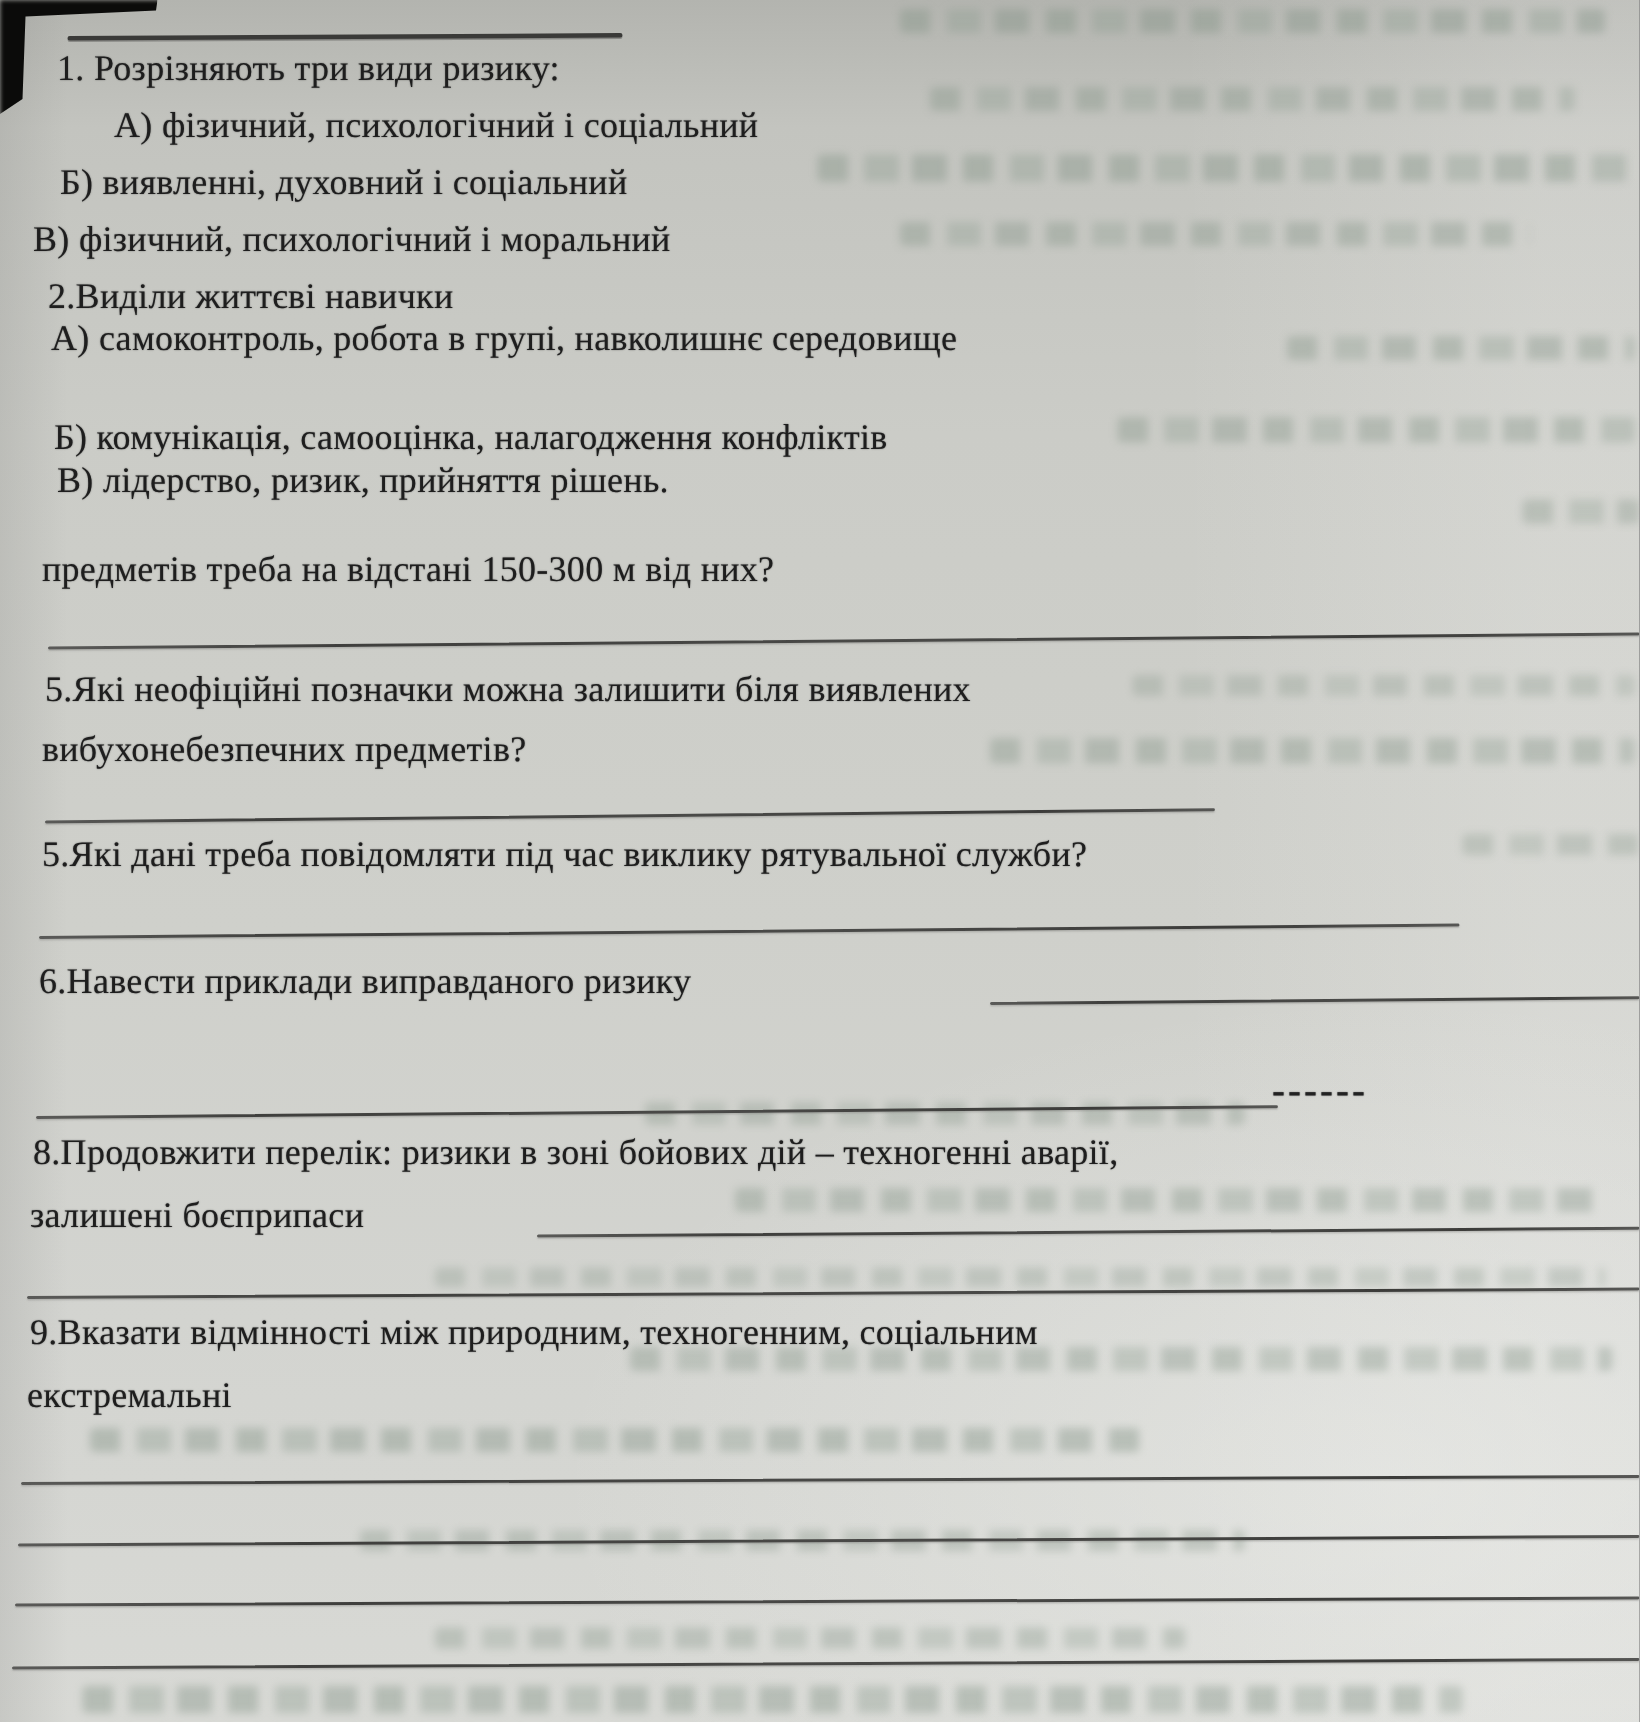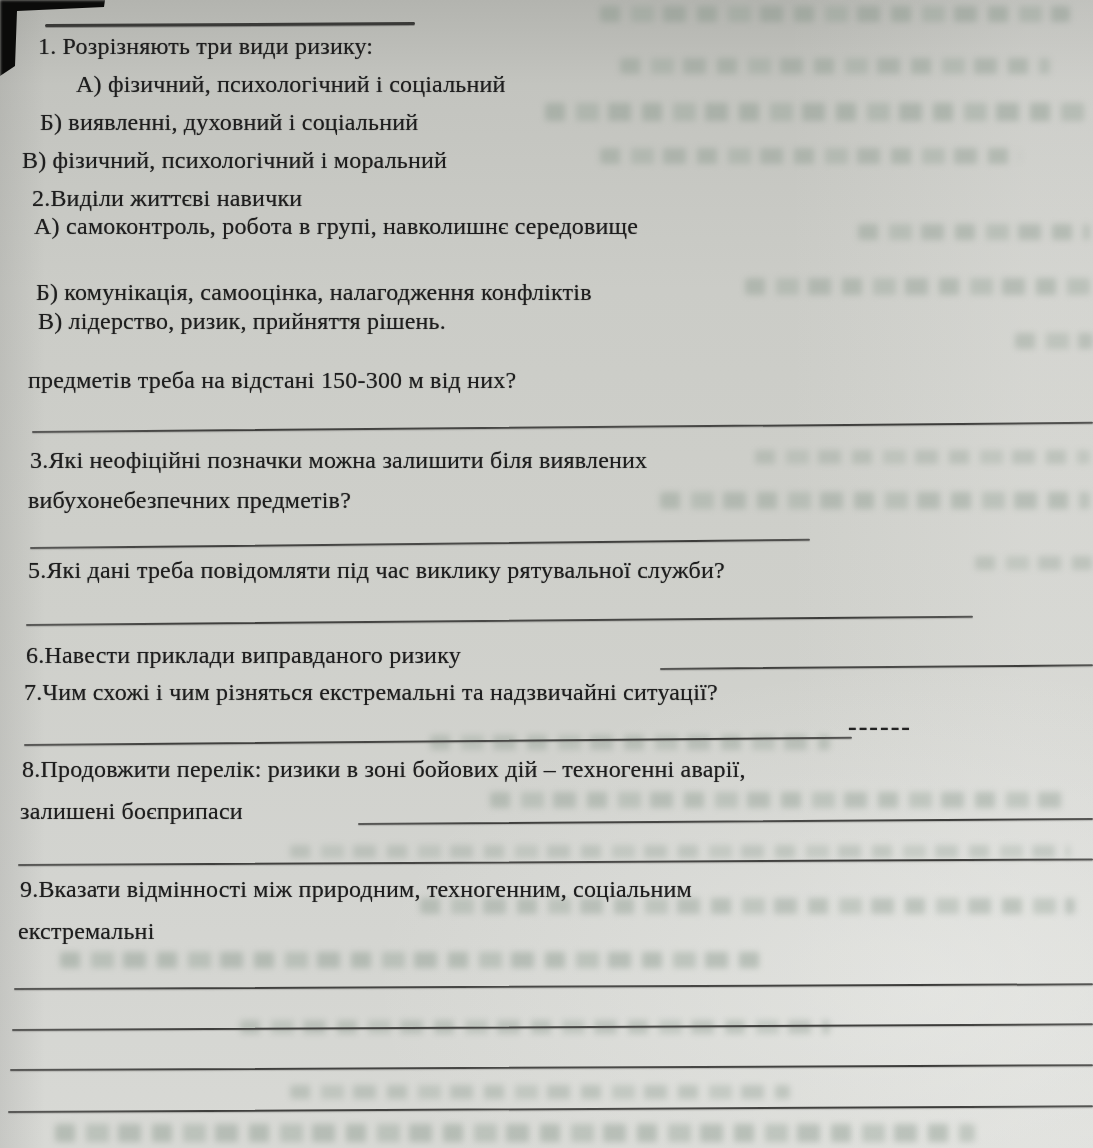--- a/index.html
+++ b/index.html
@@ -101,31 +101,30 @@
   <div class="t" style="left:22px; top:148px;text-align:center;">В) фізичний, психологічний і моральний</div>
 
   <div class="t" style="left:32px; top:186px;">2.Виділи життєві навички</div>
   <div class="t" style="left:34px; top:214px;">А) самоконтроль, робота в групі, навколишнє середовище</div>
   <div class="t" style="left:36px; top:254px;margin-top:26px;">Б) комунікація, самооцінка, налагодження конфліктів</div>
   <div class="t" style="left:38px; top:309px;">В) лідерство, ризик, прийняття рішень.</div>
 
   <div class="t" style="left:28px; top:368px;">предметів треба на відстані 150-300 м від них?</div>
   <div class="rule" style="left:32px; top:431px; width:1061px; transform:rotate(-0.5deg);"></div>
 
-  <div class="t" style="left:30px; top:448px;">3.Які неофіційні позначки можна залишити біля виявлених</div>
+  <div class="t" style="left:30px; top:448px;">5.Які неофіційні позначки можна залишити біля виявлених</div>
   <div class="t" style="left:28px; top:488px;">вибухонебезпечних предметів?</div>
   <div class="rule" style="left:30px; top:547px; width:780px; transform:rotate(-0.6deg);"></div>
 
   <div class="t" style="left:28px; top:558px;">5.Які дані треба повідомляти під час виклику рятувальної служби?</div>
   <div class="rule" style="left:26px; top:624px; width:947px; transform:rotate(-0.5deg);"></div>
 
   <div class="t" style="left:26px; top:643px;">6.Навести приклади виправданого ризику</div>
   <div class="rule" style="left:660px; top:668px; width:433px; transform:rotate(-0.5deg);"></div>
 
-  <div class="t" style="left:24px; top:680px;">7.Чим схожі і чим різняться екстремальні та надзвичайні ситуації?</div>
   <div class="dashes" style="left:848px; top:712px;">------</div>
   <div class="rule" style="left:24px; top:744px; width:828px; transform:rotate(-0.5deg);"></div>
 
   <div class="t" style="left:22px; top:757px;">8.Продовжити перелік: ризики в зоні бойових дій – техногенні аварії,</div>
   <div class="t" style="left:20px; top:799px;">залишені боєприпаси</div>
   <div class="rule" style="left:358px; top:823px; width:735px; transform:rotate(-0.4deg);"></div>
   <div class="rule" style="left:18px; top:864px; width:1075px; transform:rotate(-0.3deg);"></div>
 
   <div class="t" style="left:20px; top:877px;">9.Вказати відмінності між природним, техногенним, соціальним</div>
   <div class="t" style="left:18px; top:919px;">екстремальні</div>

